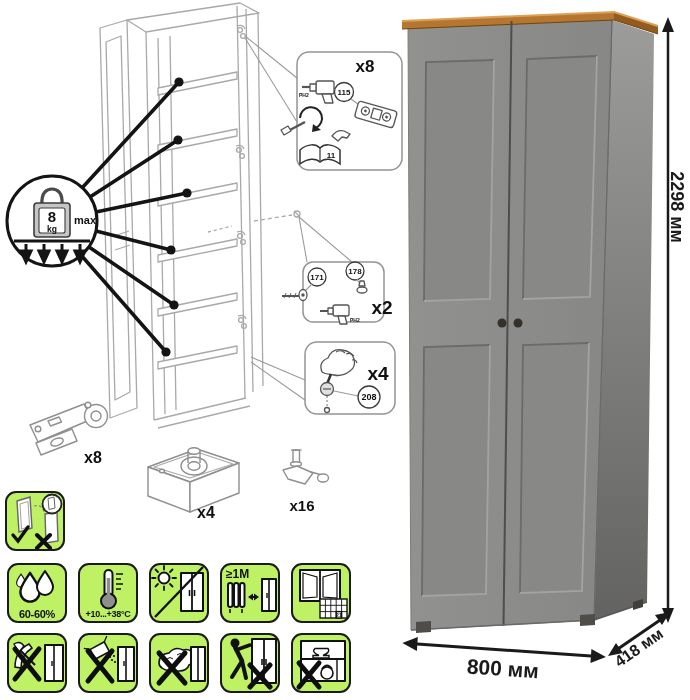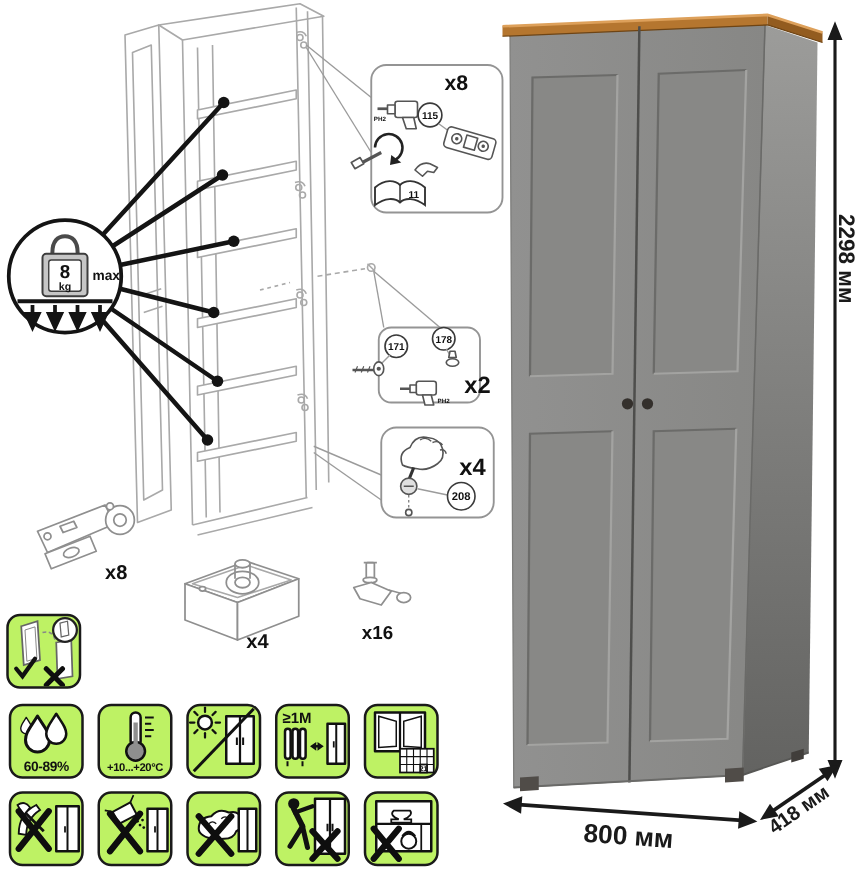--- a/index.html
+++ b/index.html
@@ -252,31 +252,31 @@
   </div>
 
   <div class="tile" style="left:7px;top:563px">
     <svg width="56" height="44" viewBox="0 0 56 44">
       <g class="icf" stroke-width="1.8">
         <path transform="translate(12,15) scale(0.55)" d="M0,-11 C-5,-3 -8,0 -8,5 A8,8 0 0 0 8,5 C8,0 5,-3 0,-11 Z"></path>
         <path transform="translate(21,21) scale(1.2)" d="M0,-11 C-5,-3 -8,0 -8,5 A8,8 0 0 0 8,5 C8,0 5,-3 0,-11 Z"></path>
         <path transform="translate(36,17)" d="M0,-11 C-5,-3 -8,0 -8,5 A8,8 0 0 0 8,5 C8,0 5,-3 0,-11 Z"></path>
       </g>
     </svg>
-    <div class="tlabel">60-89%</div>
+    <div class="tlabel">60-60%</div>
   </div>
 
   <div class="tile" style="left:78px;top:563px">
     <svg width="56" height="46" viewBox="0 0 56 46">
       <rect x="24.5" y="5" width="8" height="27" rx="4" class="icf"></rect>
       <circle cx="28.5" cy="36" r="7.5" fill="#8f8f8f" stroke="#111" stroke-width="2"></circle>
       <path d="M28.5,31 V13" stroke="#8f8f8f" stroke-width="3.5"></path>
       <path d="M36,9 h7 M36,14 h5 M36,19 h7 M36,24 h5" stroke="#111" stroke-width="1.5"></path>
     </svg>
-    <div class="tlabel small">+10...+20°C</div>
+    <div class="tlabel small">+10...+38°C</div>
   </div>
 
   <div class="tile" style="left:149px;top:563px">
     <svg width="56" height="56" viewBox="0 0 56 56">
       <circle cx="13" cy="13" r="5.5" class="icf"></circle>
       <g stroke="#111" stroke-width="1.8" stroke-linecap="round">
         <path d="M13,4.5 V1"></path>
           <path d="M13,21.5 V25"></path>
           <path d="M4.5,13 H1"></path>
           <path d="M21.5,13 H25"></path>

